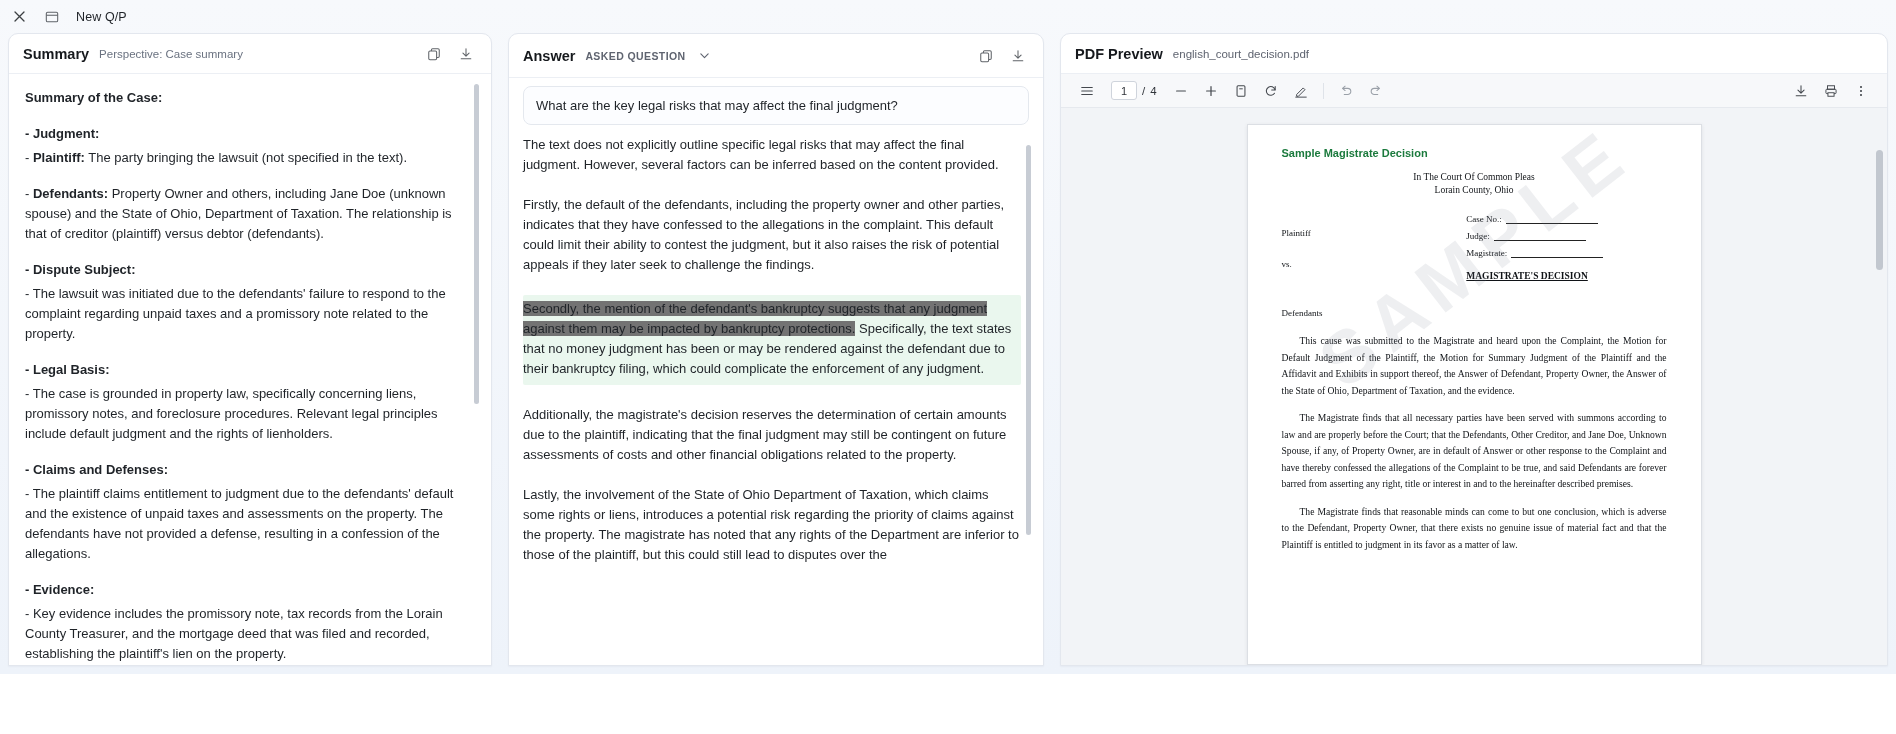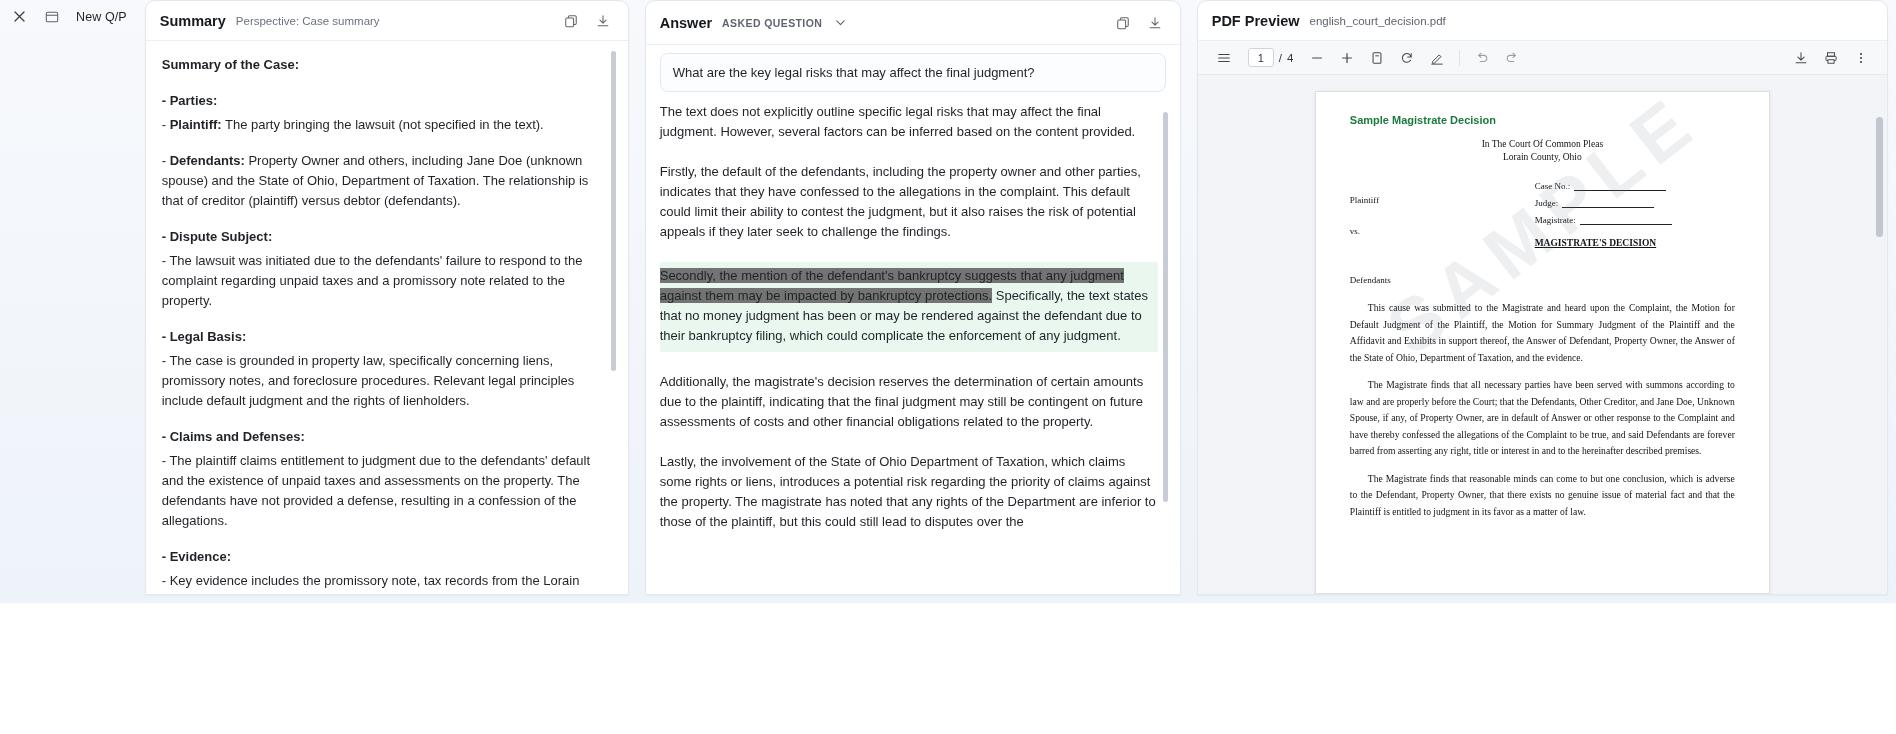--- a/index.html
+++ b/index.html
@@ -4,22 +4,22 @@
 <style>
   * { box-sizing: border-box; }
   html, body {
     margin: 0; padding: 0;
     width: 1896px; height: 734px;
     background: #ffffff;
     font-family: "Liberation Sans", sans-serif;
     overflow: hidden;
   }
   .app {
-    width: 1896px; height: 603px;
-    display: flex; flex-direction: row;
+    width: 1896px; height: 674px;
+    display: flex; flex-direction: column;
     background: linear-gradient(180deg,#f7f9fc 0%, #eef3fa 100%);
   }
 
   
   .topbar {
     height: 33px; min-height: 33px;
     display: flex; align-items: center;
     gap: 14px; padding: 0 10px;
     background: transparent;
   }
@@ -243,21 +243,21 @@
         <span class="head-ico">
           <svg width="14" height="14" viewBox="0 0 16 16">
               <path d="M8 2 V10 M4.5 7 L8 10.5 L11.5 7 M2.5 13.5 H13.5" stroke="#5f6368" stroke-width="1.2" fill="none" stroke-linecap="round" stroke-linejoin="round"></path>
             </svg>
         </span>
       </div>
 
       <div class="summary-body">
         <p class="h">Summary of the Case:</p>
 
-        <p class="sub">- Parties:</p>
+        <p class="sub">- Judgment:</p>
         <p>- <b>Plaintiff:</b> The party bringing the lawsuit (not specified in the text).</p>
         <p>- <b>Defendants:</b> Property Owner and others, including Jane Doe (unknown spouse) and the State of Ohio, Department of Taxation.  The relationship is that of creditor (plaintiff) versus debtor (defendants).</p>
 
         <p class="sub">- Dispute Subject:</p>
         <p>- The lawsuit was initiated due to the defendants' failure to respond to the complaint regarding unpaid taxes and a promissory note related to the property.</p>
 
         <p class="sub">- Legal Basis:</p>
         <p>- The case is grounded in property law, specifically concerning liens, promissory notes, and foreclosure procedures.  Relevant legal principles include default judgment and the rights of lienholders.</p>
 
         <p class="sub">- Claims and Defenses:</p>

